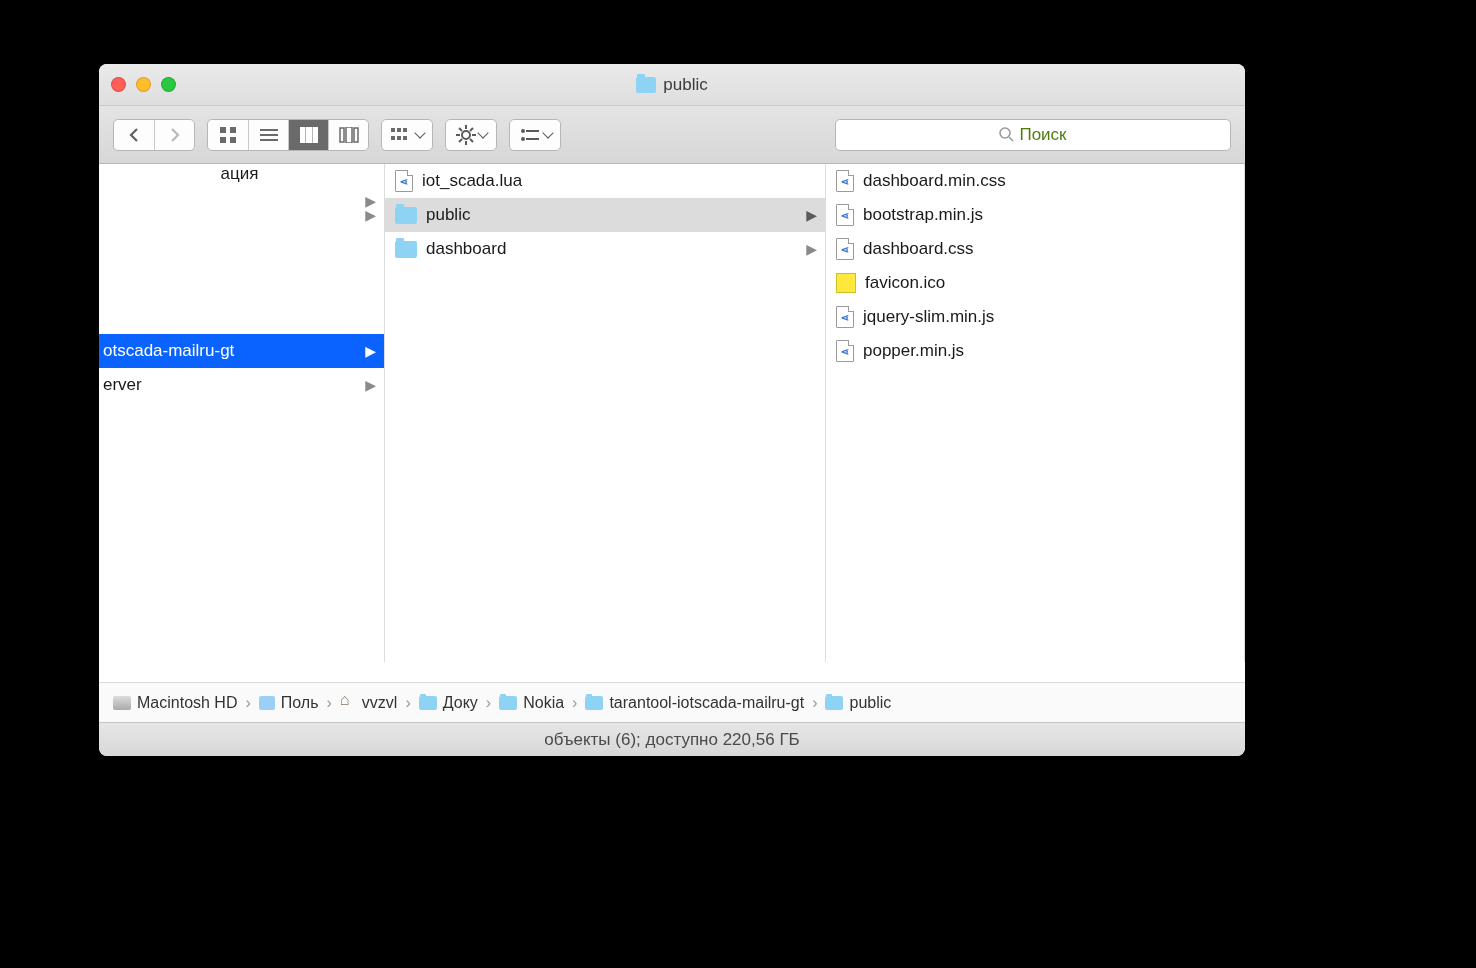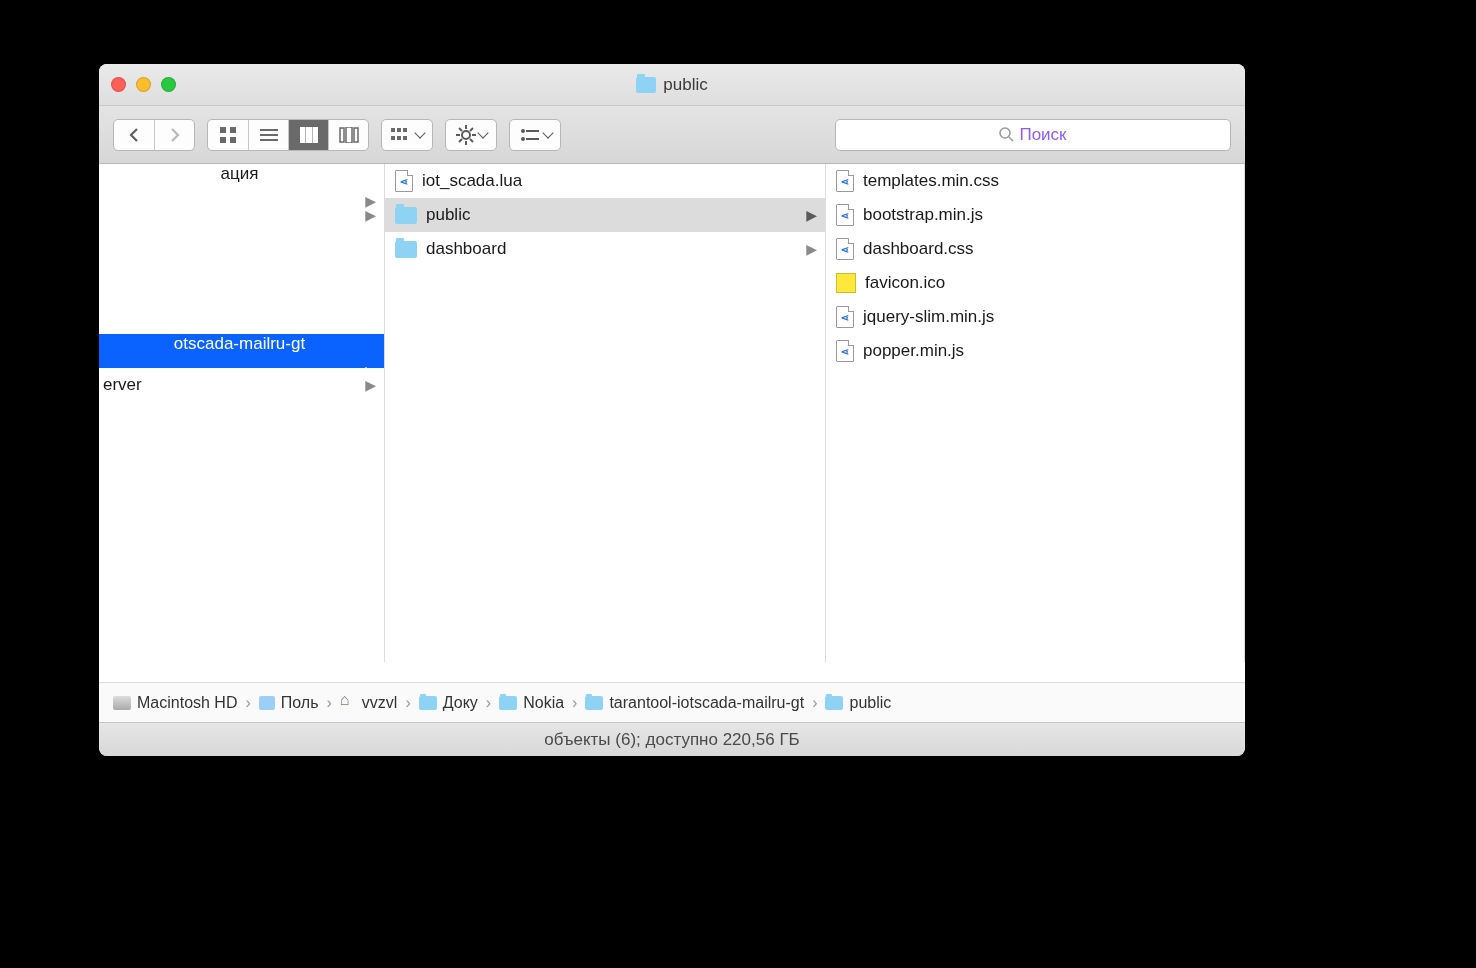--- a/index.html
+++ b/index.html
@@ -34,31 +34,31 @@
     border-bottom: 1px solid #b8b8b8;
     display:flex; align-items:center; padding:0 14px; gap:12px;
   }
   .seg { display:flex; border:1px solid #b6b6b6; border-radius:5px; overflow:hidden; background:#fdfdfd; height:32px; }
   .seg button { border:none; background:transparent; width:40px; display:flex; align-items:center; justify-content:center; cursor:pointer; }
   .seg button + button { border-left:1px solid #c8c8c8; }
   .seg button.active { background:#6a6a6a; }
   .seg button.active svg { stroke:#fff; fill:#fff; }
   .tool-btn { border:1px solid #b6b6b6; border-radius:5px; background:#fdfdfd; height:32px; min-width:52px; display:flex; align-items:center; justify-content:center; gap:3px; cursor:pointer; }
   .spacer { flex:1; }
-  .search { display:flex; align-items:center; justify-content:center; border:1px solid #b6b6b6; background:#fff; border-radius:5px; height:32px; width:396px; color:#8b5cf6; font-size:17px; gap:5px; }
+  .search { display:flex; align-items:center; justify-content:center; border:1px solid #b6b6b6; background:#fff; border-radius:5px; height:32px; width:396px; color:#4d7c0f; font-size:17px; gap:5px; }
   .chev { width:8px; height:8px; border-right:1.6px solid #5a5a5a; border-bottom:1.6px solid #5a5a5a; transform:rotate(45deg); margin-bottom:3px; }
 
   .columns { flex:1; display:flex; overflow:hidden; background:#fff; }
   .col { border-right:1px solid #dcdcdc; overflow:auto; }
   .col0 { width: 286px; }
   .col1 { width: 441px; }
   .col2 { flex:1; }
   .row { height:34px; display:flex; align-items:center; padding:0 8px 0 10px; font-size:17px; color:#1a1a1a; cursor:default; gap:9px; }
   .row .arrow { margin-left:auto; color:#8a8a8a; font-size:14px; }
-  .row.selected-blue { background:#0a63ff; color:#fff;flex-direction:column; }
+  .row.selected-blue { background:#0a63ff; color:#fff; }
   .row.selected-blue .arrow { color:#fff; }
   .row.selected-grey { background:#dcdcdc; }
   .row.selected-grey .arrow { color:#5a5a5a; }
   .icon-folder { width:22px; height:17px; background:#8fd3f4; border-radius:2px; position:relative; flex-shrink:0; }
   .icon-folder::before { content:""; position:absolute; top:-3px; left:1px; width:8px; height:3px; background:#8fd3f4; border-radius:1px 1px 0 0; }
   .icon-file { width:18px; height:22px; background:#fff; border:1px solid #9a9a9a; border-radius:1px; position:relative; flex-shrink:0; display:flex; align-items:center; justify-content:center; font-size:10px; color:#1e74d0; font-weight:bold; }
   .icon-file .corner { position:absolute; top:-1px; right:-1px; width:6px; height:6px; background:#fff; border-left:1px solid #9a9a9a; border-bottom:1px solid #9a9a9a; }
   .icon-ico { width:20px; height:20px; background:#ffe83b; border:1px solid #c8c12a; flex-shrink:0; }
   .icon-md { width:18px; height:22px; background:#fff; border:1px solid #9a9a9a; position:relative; flex-shrink:0; }
   .icon-md::after { content:""; position:absolute; left:3px; top:4px; right:3px; height:10px; background:repeating-linear-gradient(#6b6b6b,#6b6b6b 1px,transparent 1px,transparent 3px); }
@@ -235,21 +235,21 @@
           <span>dashboard</span>
           <span class="arrow">▶</span>
         </div>
       </div>
     <div class="col col2" id="col2">
         <div class="row">
           <span class="icon-file">
             <span class="corner"></span>
             <span style="color: rgb(42, 111, 207);">⋖</span>
           </span>
-          <span>templates.min.css</span>
+          <span>dashboard.min.css</span>
         </div>
         <div class="row">
           <span class="icon-file">
             <span class="corner"></span>
             <span style="color: rgb(42, 111, 207);">⋖</span>
           </span>
           <span>bootstrap.min.js</span>
         </div>
         <div class="row">
           <span class="icon-file">

